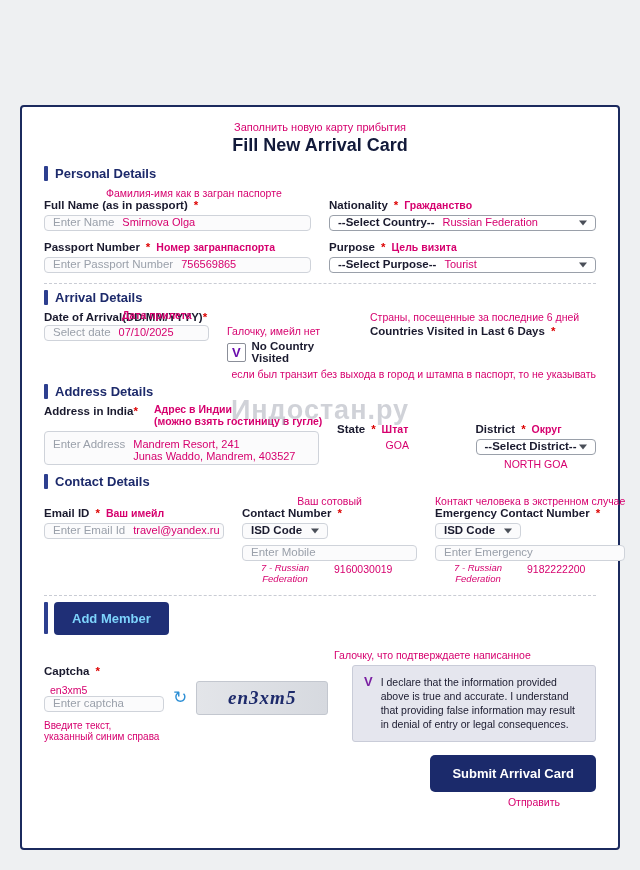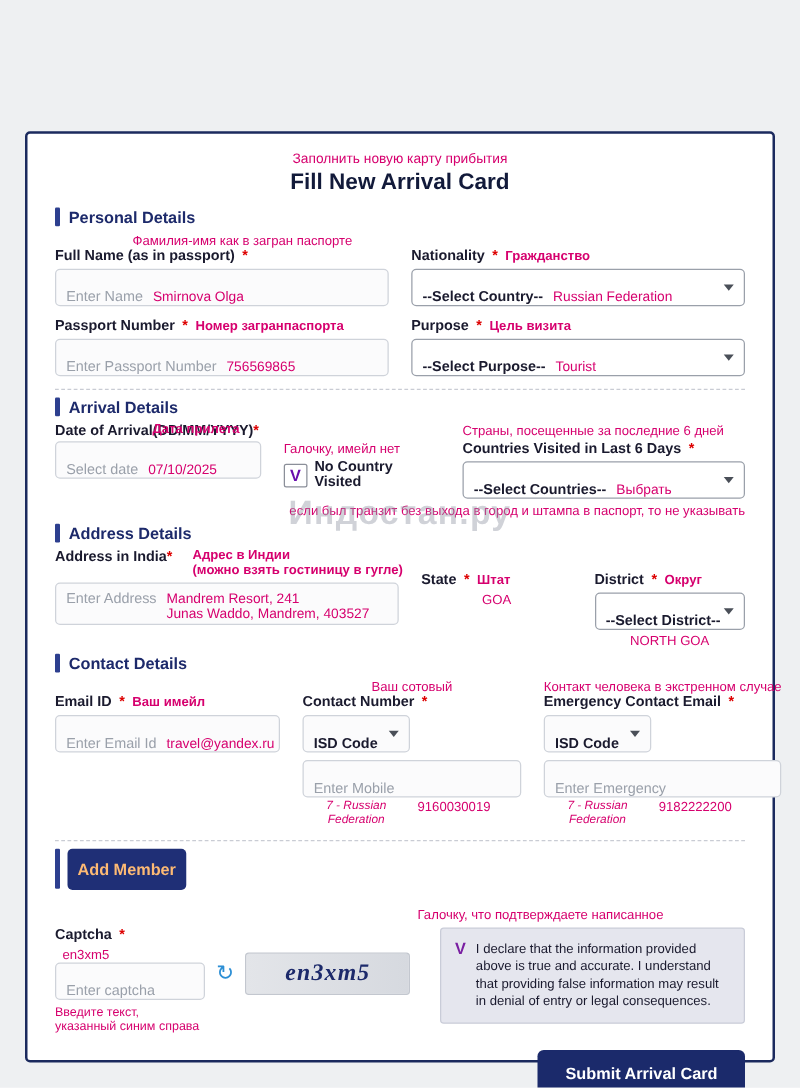--- a/index.html
+++ b/index.html
@@ -82,29 +82,29 @@
     margin-bottom: 4px;
     display: flex;
     align-items: baseline;
     gap: 6px;
     flex-wrap: wrap;
   }
   .star { color: #d00; font-weight: bold; }
   .field {
     width: 100%;
     box-sizing: border-box;
-    height: 30px;
+    height: 16px;
     border: 1px solid #cfd3da;
     border-radius: 4px;
     background: #fbfbfc;
     font-size: 11.5px;
     color: #9aa0aa;
     padding: 0 8px;
     display: flex;
-    align-items: flex-end;
+    align-items: flex-start;
     gap: 8px;
     overflow: hidden;
     white-space: nowrap;
   }
   .field .val {
     color: #d6006e;
     font-size: 11px;
   }
   .sel {
     position: relative;
@@ -164,26 +164,26 @@
     top: 395px;
     transform: translateX(-50%);
     font-size: 27px;
     color: rgba(150,155,168,0.45);
     font-weight: bold;
     letter-spacing: 1px;
     pointer-events: none;
   }
   .addbtn {
     background: #1f2f76;
-    color: #fdba74;
+    color: #7dd3fc;
     font-size: 13px;
     font-weight: bold;
     border: none;
     border-radius: 4px;
-    padding: 9px 8px;
+    padding: 9px 18px;
     cursor: pointer;
     text-align: center;
   }
   .captcha-img {
     width: 130px;
     height: 32px;
     background: linear-gradient(90deg,#e3e5e9,#d6d9df);
     border: 1px solid #c3c7cf;
     border-radius: 3px;
     display: flex;
@@ -337,25 +337,20 @@
         <span class="chk-label">No Country Visited</span>
       </div>
     </div>
 
     <div style="flex:1;">
       <div class="ru">Страны, посещенные за последние 6 дней</div>
       <div class="lbl" style="margin-top:2px;">
         <span>Countries Visited in Last 6 Days</span>
           <span class="star">*</span>
       </div>
-      <div class="field sel sel-box">
-        <span class="ph">--Select Countries--</span>
-        <span class="val">Выбрать</span>
-        <span class="caret"></span>
-      </div>
     </div>
   </div>
 
   <div class="ru" style="text-align:right;margin-top:4px;">если был транзит без выхода в город и штампа в паспорт, то не указывать</div>
 
   <div class="section-head">
     <div class="bar"></div>
     <div class="stitle">Address Details</div>
   </div>
 
@@ -434,21 +429,21 @@
       </div>
       <div style="display:flex;gap:6px;">
         <div class="isd-note">7 - Russian Federation</div>
         <div class="ru" style="margin-top:2px;">9160030019</div>
       </div>
     </div>
 
     <div style="flex:1;">
       <div class="ru" style="">Контакт человека в экстренном случае</div>
       <div class="lbl">
-        <span>Emergency Contact Email</span>
+        <span>Emergency Contact Number</span>
           <span class="star">*</span>
       </div>
       <div class="isd-grp">
         <div class="field sel isd">
           <span class="ph">ISD Code</span>
           <span class="caret"></span>
         </div>
         <div class="field">
           <span>Enter Emergency</span>
         </div>

